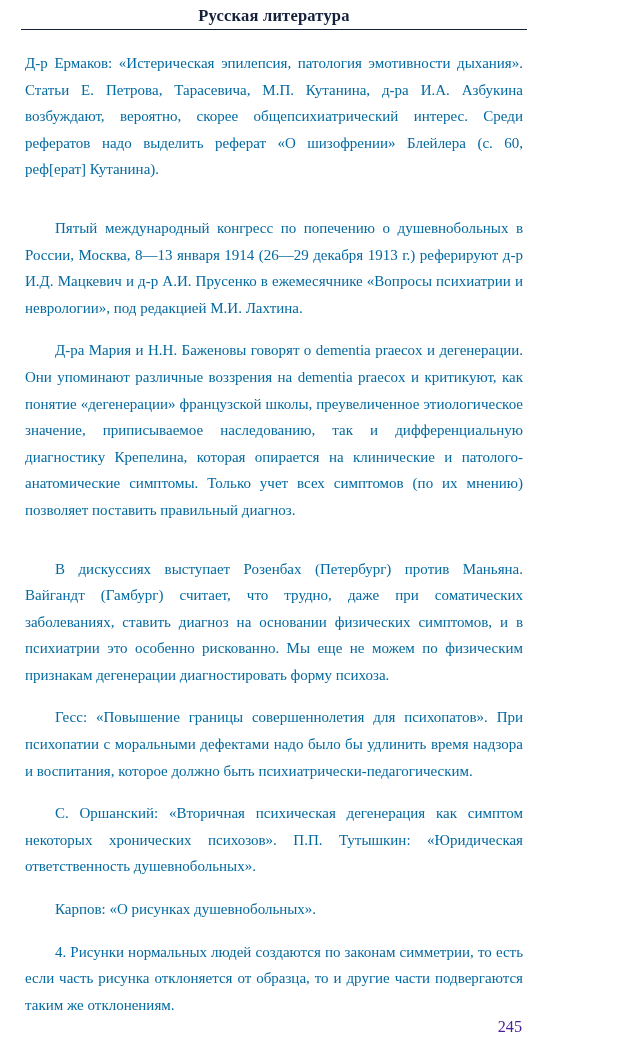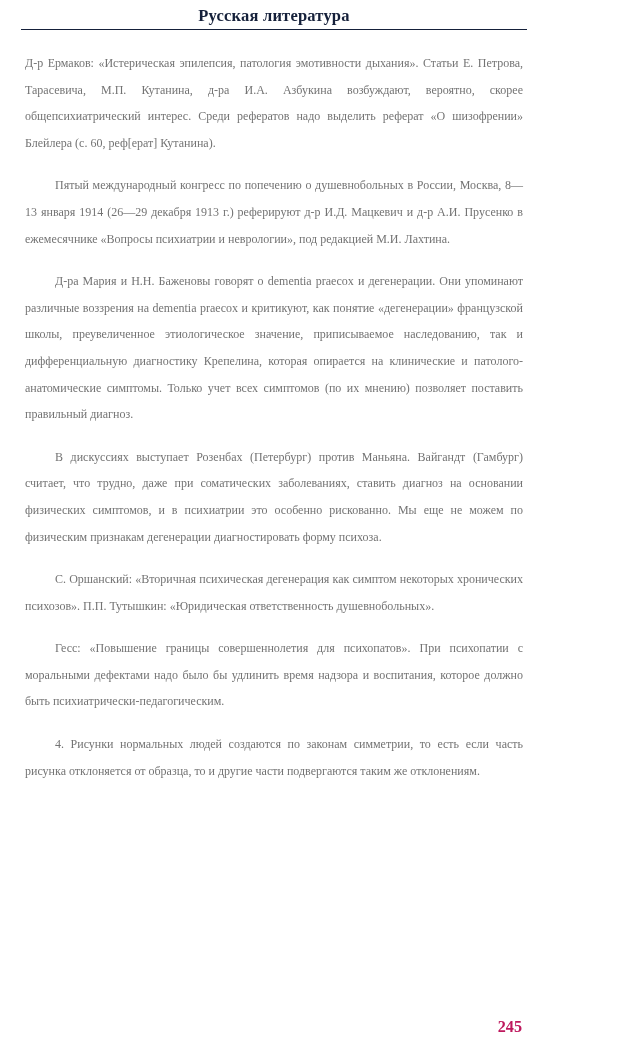--- a/index.html
+++ b/index.html
@@ -35,58 +35,59 @@
   .header-rule {
     border-bottom: 1.6px solid #15203a;
     margin: 0 3px 0 3px;
   }
   .body-text {
     margin-top: 20px;
     padding: 0 7px;
   }
   p {
     margin: 0;
-    font-size: 12px;
+    font-size: 15px;
     line-height: 26.6px;
     text-align: justify;
     text-justify: inter-word;
-    color: #737373;
+    color: #0369a1;
     hyphens: manual;
   }
   p.indent {
     text-indent: 30px;
   }
   p.gap-before {
-    margin-top: 16px;
+    margin-top: 32px;
   }
   p.gap-small {
     margin-top: 16px;
   }
   .folio {
     position: absolute;
     right: 26px;
     bottom: 18px;
     font-size: 16.2px;
-    font-weight: bold;
-    color: #be185d;
+    font-weight: normal;
+    color: #4c1d95;
   }
 </style>
 </head>
 <body>
 
 <div class="page">
 
   <div class="header">Русская литература</div>
   <div class="header-rule"></div>
 
   <div class="body-text">
     <p>Д-р Ермаков: «Истерическая эпилепсия, патология эмотивности дыхания». Статьи Е. Петрова, Тарасевича, М.П. Кутанина, д-ра И.А. Азбукина возбуждают, вероятно, скорее общепсихиатрический интерес. Среди рефератов надо выделить реферат «О шизофрении» Блейлера (с. 60, реф[ерат] Кутанина).</p>
     <p class="indent gap-before">Пятый международный конгресс по попечению о душевнобольных в России, Москва, 8—13 января 1914 (26—29 декабря 1913 г.) реферируют д-р И.Д. Мацкевич и д-р А.И. Прусенко в ежемесячнике «Вопросы психиатрии и неврологии», под редакцией М.И. Лахтина.</p>
     <p class="indent gap-small">Д-ра Мария и Н.Н. Баженовы говорят о dementia praecox и дегенерации. Они упоминают различные воззрения на dementia praecox и критикуют, как понятие «дегенерации» французской школы, преувеличенное этиологическое значение, приписываемое наследованию, так и дифференциальную диагностику Крепелина, которая опирается на клинические и патолого-анатомические симптомы. Только учет всех симптомов (по их мнению) позволяет поставить правильный диагноз.</p>
     <p class="indent gap-before">В дискуссиях выступает Розенбах (Петербург) против Маньяна. Вайгандт (Гамбург) считает, что трудно, даже при соматических заболеваниях, ставить диагноз на основании физических симптомов, и в психиатрии это особенно рискованно. Мы еще не можем по физическим признакам дегенерации диагностировать форму психоза.</p>
+    <p class="indent gap-small">Гесс: «Повышение границы совершеннолетия для психопатов». При психопатии с моральными дефектами надо было бы удлинить время надзора и воспитания, которое должно быть психиатрически-педагогическим.</p>
     <p class="indent gap-small">С. Оршанский: «Вторичная психическая дегенерация как симптом некоторых хронических психозов». П.П. Тутышкин: «Юридическая ответственность душевнобольных».</p>
-    <p class="indent gap-small">Гесс: «Повышение границы совершеннолетия для психопатов». При психопатии с моральными дефектами надо было бы удлинить время надзора и воспитания, которое должно быть психиатрически-педагогическим.</p>
+    <p class="indent gap-small">Карпов: «О рисунках душевнобольных».</p>
     <p class="indent gap-small">4. Рисунки нормальных людей создаются по законам симметрии, то есть если часть рисунка отклоняется от образца, то и другие части подвергаются таким же отклонениям.</p>
   </div>
 
   <div class="folio">245</div>
 
 </div>
 
 </body></html>

